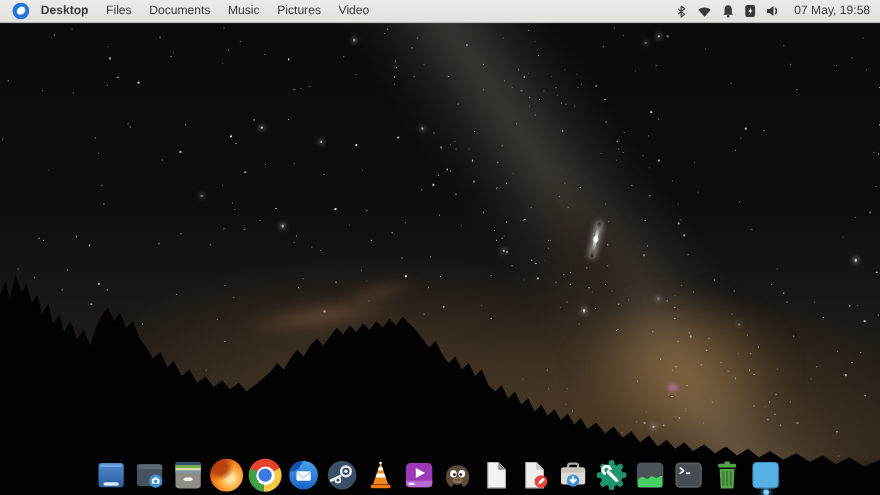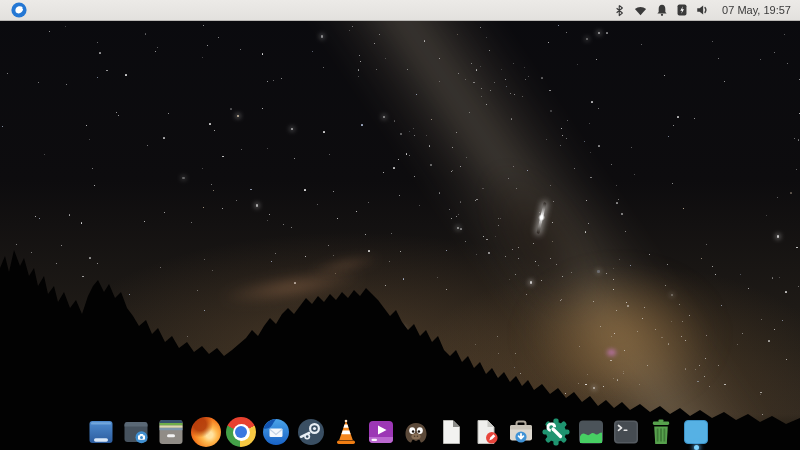--- a/index.html
+++ b/index.html
@@ -696,20 +696,28 @@
   </div>
 
   <div class="panel">
     <span class="logo">
       <svg viewBox="0 0 16 16" width="16" height="16">
         <circle cx="8" cy="8" r="7.6" fill="#2477d4"></circle>
         <path d="M5,10.6 C3.7,8.2 4.5,5.5 7,4.5 C8.7,3.8 10.5,4.2 11.7,5.3 C11,5.9 11.2,6.7 12.1,7.1 C11.9,9.5 10,11.3 7.6,11.4 C6.6,11.45 5.6,11.2 5,10.6 Z" fill="#fff"></path>
       </svg>
     </span>
 
+    <nav class="menu">
+      <span class="active">Desktop</span>
+      <span>Files</span>
+      <span>Documents</span>
+      <span>Music</span>
+      <span>Pictures</span>
+      <span>Video</span>
+    </nav>
 
     <div class="tray">
       <span class="ticon">
         <svg viewBox="0 0 13 14" width="11" height="13">
           <path d="M6.2,1 V13 L9.9,10 L3.1,4.3 M6.2,1 L9.9,4 L3.1,9.7" stroke="#3a3a3a" stroke-width="1.3" fill="none" stroke-linejoin="round"></path>
         </svg>
       </span>
       <span class="ticon">
         <svg viewBox="0 0 14 12" width="13" height="11">
           <path d="M7,11.2 L0.9,4.4 C4.4,1.3 9.6,1.3 13.1,4.4 Z" fill="#3a3a3a"></path>
@@ -726,17 +734,17 @@
           <rect x="0.6" y="0.5" width="9.8" height="12" rx="2" fill="#3a3a3a"></rect>
           <path d="M6.4,2.4 L3.7,7.2 H5.6 L4.7,10.6 L7.7,5.6 H5.8 Z" fill="#fff"></path>
         </svg>
       </span>
       <span class="ticon">
         <svg viewBox="0 0 13 13" width="13" height="12">
           <path d="M0.8,4.6 H3.4 L7.2,1.6 V11.4 L3.4,8.4 H0.8 Z" fill="#3a3a3a"></path>
           <path d="M9.2,3.8 A4.4,4.4 0 0 1 9.2,9.2" stroke="#3a3a3a" stroke-width="1.4" fill="none" stroke-linecap="round"></path>
         </svg>
       </span>
-      <span class="clock">07 May, 19:57</span>
+      <span class="clock">07 May, 19:58</span>
     </div>
   </div>
 
 </div>
 
 </body></html>

